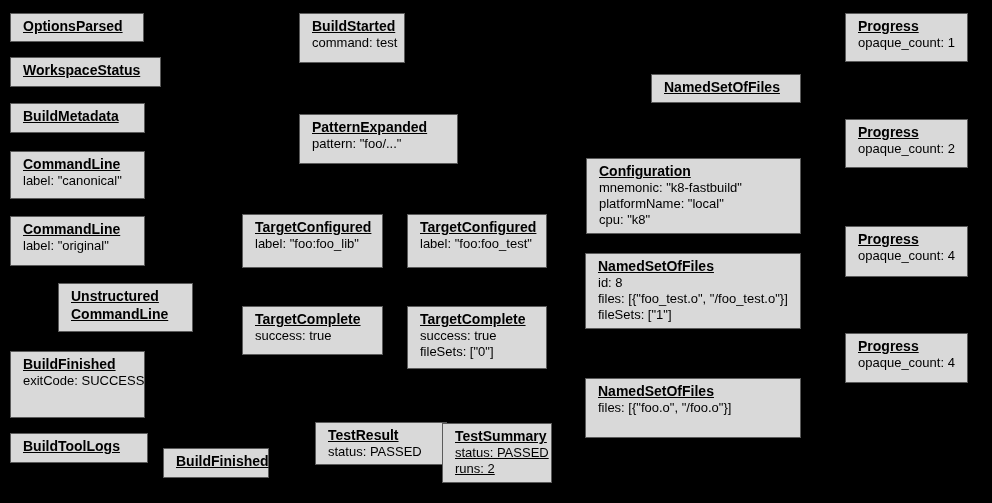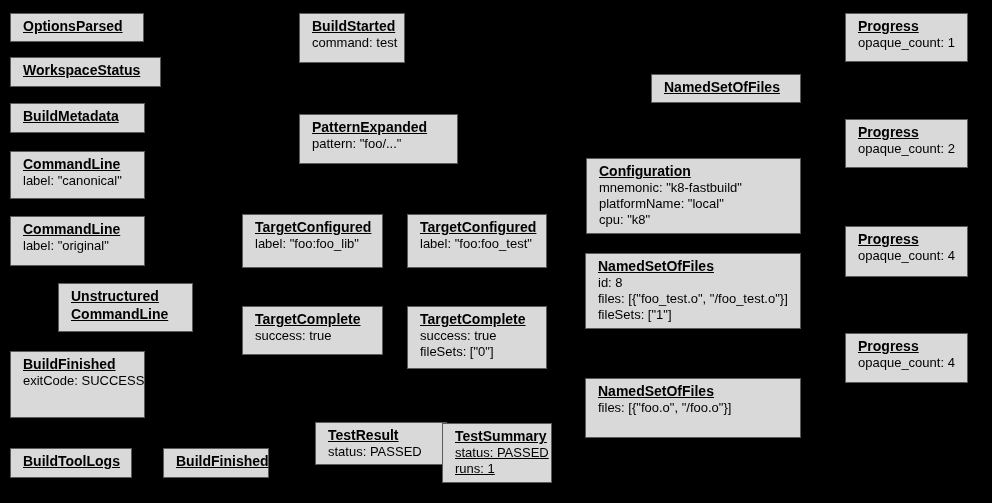--- a/index.html
+++ b/index.html
@@ -62,21 +62,21 @@
   <div class="node" style="left:10px; top:283px; width:135px; height:49px;margin-left:48px;">
     <div class="title">Unstructured
 CommandLine</div>
   </div>
 
   <div class="node" style="left:10px; top:351px; width:135px; height:67px;">
     <div class="title">BuildFinished</div>
     <div class="line">exitCode: SUCCESS</div>
   </div>
 
-  <div class="node" style="left:10px; top:448px; width:122px; height:30px;">
+  <div class="node" style="left:10px; top:433px; width:138px; height:30px;">
     <div class="title">BuildToolLogs</div>
   </div>
 
   <div class="node" style="left:163px; top:448px; width:106px; height:30px;">
     <div class="title">BuildFinished</div>
   </div>
 
   <div class="node" style="left:299px; top:114px; width:159px; height:50px;">
     <div class="title">PatternExpanded</div>
     <div class="line">pattern: "foo/..."</div>
@@ -109,21 +109,21 @@
   </div>
 
   <div class="node" style="left:315px; top:422px; width:132px; height:43px;">
     <div class="title">TestResult</div>
     <div class="line">status: PASSED</div>
   </div>
 
   <div class="node" style="left:442px; top:423px; width:110px; height:60px;text-decoration:underline;">
     <div class="title">TestSummary</div>
     <div class="line">status: PASSED</div>
-    <div class="line">runs: 1</div>
+    <div class="line">runs: 2</div>
   </div>
 
   <div class="node" style="left:651px; top:74px; width:150px; height:29px;">
     <div class="title">NamedSetOfFiles</div>
   </div>
 
   <div class="node" style="left:586px; top:158px; width:215px; height:76px;">
     <div class="title">Configuration</div>
     <div class="line">mnemonic: "k8-fastbuild"</div>
     <div class="line">platformName: "local"</div>

